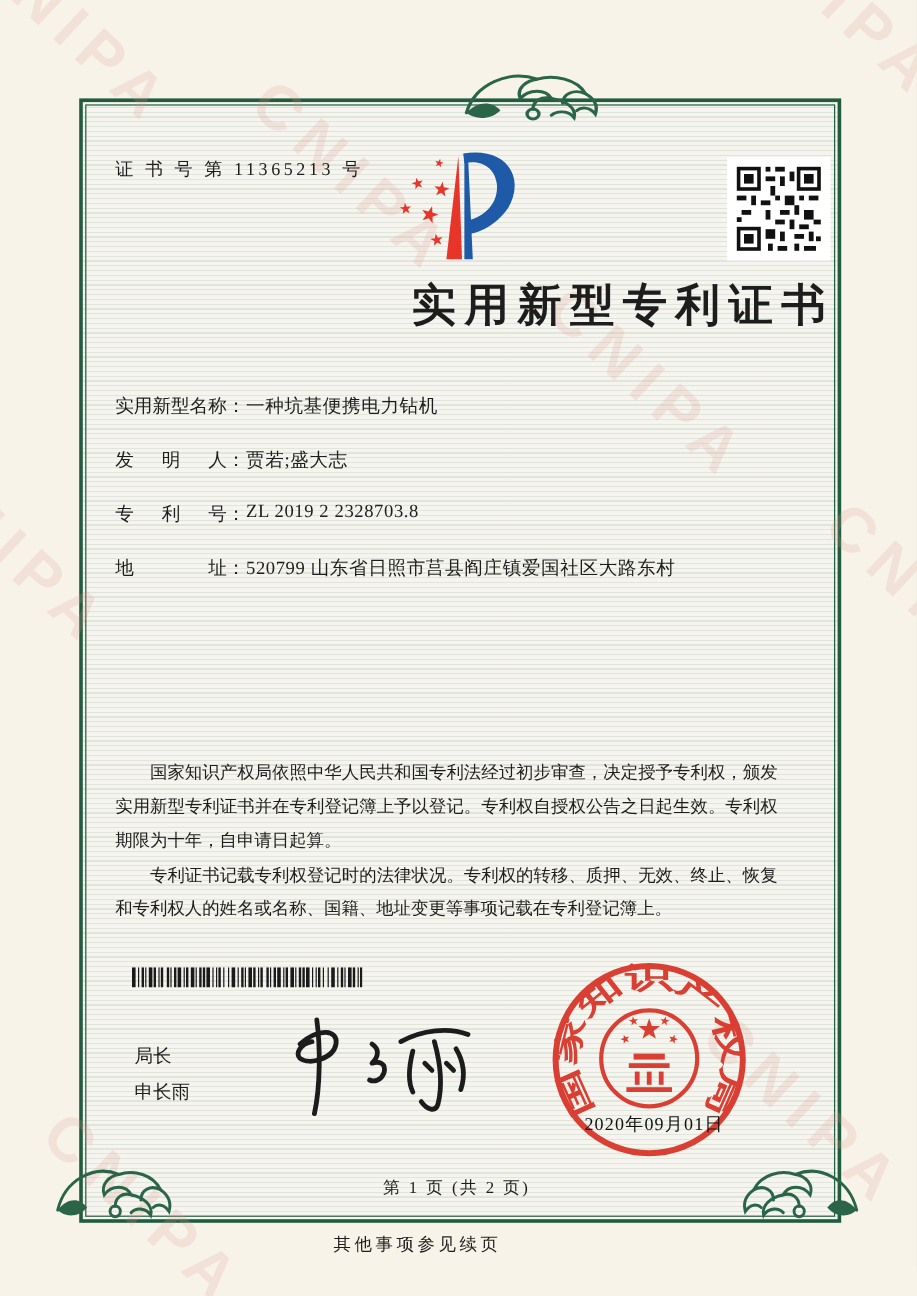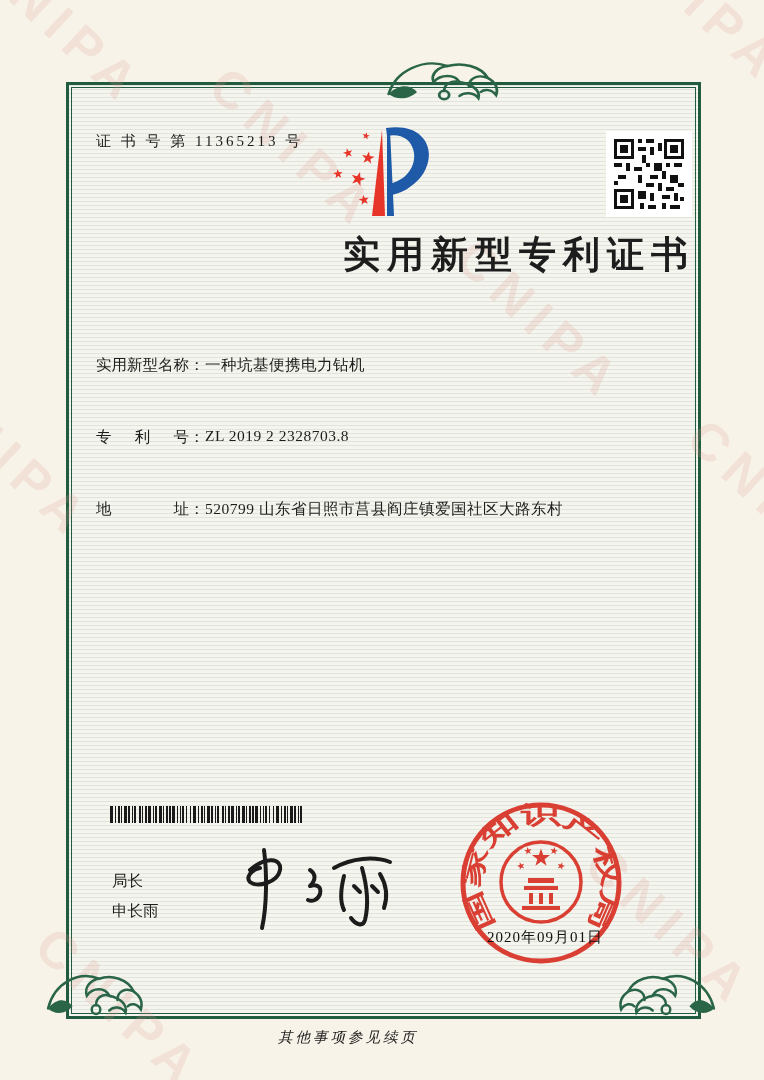--- a/index.html
+++ b/index.html
@@ -47,21 +47,21 @@
     position:absolute;left:96px;top:132px;
     font-size:15px;letter-spacing:3px;
   }
   .logo{position:absolute;left:328px;top:124px;}
   .qr{position:absolute;left:606px;top:131px;width:86px;height:86px;background:#fff;padding:0;}
   .title{
     position:absolute;left:66px;top:230px;width:629px;
     text-align:right;font-size:37px;font-weight:bold;letter-spacing:7px;
   }
   .fields{position:absolute;left:96px;top:328px;width:560px;font-size:15.5px;}
-  .frow{position:relative;height:45px;margin-top:27px;}
+  .frow{position:relative;height:45px;}
   .flabel{
     display:inline-block;width:93px;
     text-align:justify;text-align-last:justify;
     vertical-align:top;
   }
   .fcolon{display:inline-block;width:16px;vertical-align:top;}
   .fvalue{letter-spacing:0.5px;}
   .grant-no-group{position:absolute;left:256px;top:0;}
   .paras{
     position:absolute;left:96px;top:630px;width:552px;
@@ -75,21 +75,21 @@
   .seal-date{
     position:absolute;left:472px;top:928px;width:146px;z-index:4;
     font-size:15px;text-align:center;letter-spacing:1px;color:#111;
   }
   .page-info{
     position:absolute;left:66px;top:981px;width:629px;
     text-align:center;font-size:14px;letter-spacing:2px;
   }
   .footer-note{
     position:absolute;left:0;top:1028px;width:696px;
-    text-align:center;font-size:14.5px;letter-spacing:3px;font-style:italic;
+    text-align:center;font-size:14.5px;letter-spacing:3px;
   }
   .ornaments{position:absolute;inset:0;z-index:2;pointer-events:none;}
 </style>
 </head>
 <body>
 
 <div class="page">
 
   <span class="wm" style="left:-44px;top:-6px">CNIPA</span>
   <span class="wm" style="left:190px;top:118px">CNIPA</span>
@@ -186,27 +186,34 @@
       </g>
     </svg>
 
     <div class="title">实用新型专利证书</div>
 
     <div class="fields">
       <div class="frow">
         <span class="flabel">实用新型名称</span><span class="fcolon">：</span><span class="fvalue">一种坑基便携电力钻机</span>
       </div>
       <div class="frow">
+        <span class="flabel">发明人</span><span class="fcolon">：</span><span class="fvalue">贾若;盛大志</span>
+      </div>
+      <div class="frow">
         <span class="flabel">专利号</span><span class="fcolon">：</span><span class="fvalue">ZL 2019 2 2328703.8</span>
       </div>
       <div class="frow">
         <span class="flabel">地址</span><span class="fcolon">：</span><span class="fvalue">520799 山东省日照市莒县阎庄镇爱国社区大路东村</span>
       </div>
     </div>
 
+    <div class="paras">
+      <p>国家知识产权局依照中华人民共和国专利法经过初步审查，决定授予专利权，颁发实用新型专利证书并在专利登记簿上予以登记。专利权自授权公告之日起生效。专利权期限为十年，自申请日起算。</p>
+      <p>专利证书记载专利权登记时的法律状况。专利权的转移、质押、无效、终止、恢复和专利权人的姓名或名称、国籍、地址变更等事项记载在专利登记簿上。</p>
+    </div>
 
     <svg class="barcode" width="192" height="17" viewBox="0 0 192 17">
       <line x1="0" y1="8.5" x2="192" y2="8.5" stroke="#1a1a1a" stroke-width="17" stroke-dasharray="3 2 1 2 2 1 1 2 3 1 2 2 1 1 2 3 2 1 1 2 2 1 3 2 1 1 2 2 3 1 1 2 2 1 2 1 3 2 1 2 1 1 2 2 1 3 1 2"></line>
     </svg>
 
     <div class="signer">
       <div>局长</div>
       <div>申长雨</div>
     </div>
 
@@ -242,17 +249,18 @@
         <rect x="70" y="78" width="26" height="5"></rect>
         <rect x="66" y="86" width="34" height="4"></rect>
         <rect x="71" y="93" width="4" height="11"></rect>
         <rect x="81" y="93" width="4" height="11"></rect>
         <rect x="91" y="93" width="4" height="11"></rect>
         <rect x="64" y="106" width="38" height="4"></rect>
       </g>
     </svg>
     <div class="seal-date">2020年09月01日</div>
 
+    <div class="page-info">第 1 页 (共 2 页)</div>
 
     <div class="footer-note">其他事项参见续页</div>
 
   </div>
 </div>
 
 </body></html>

